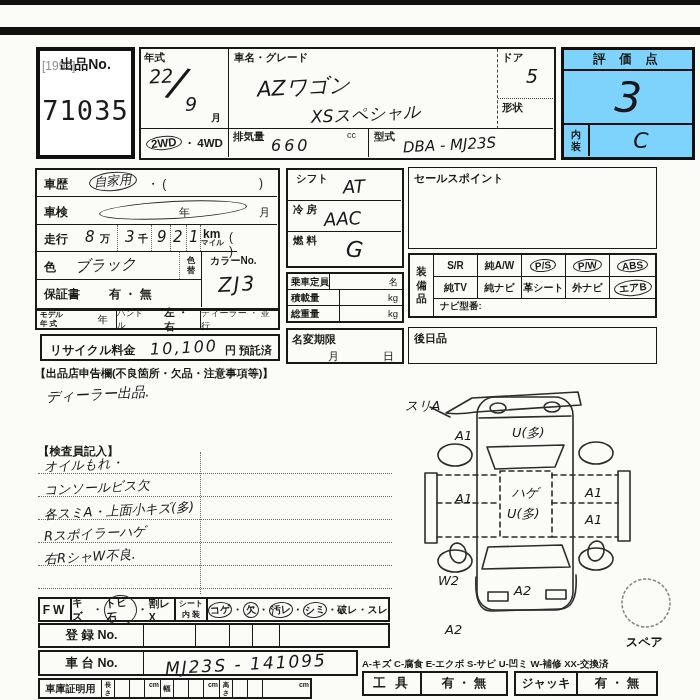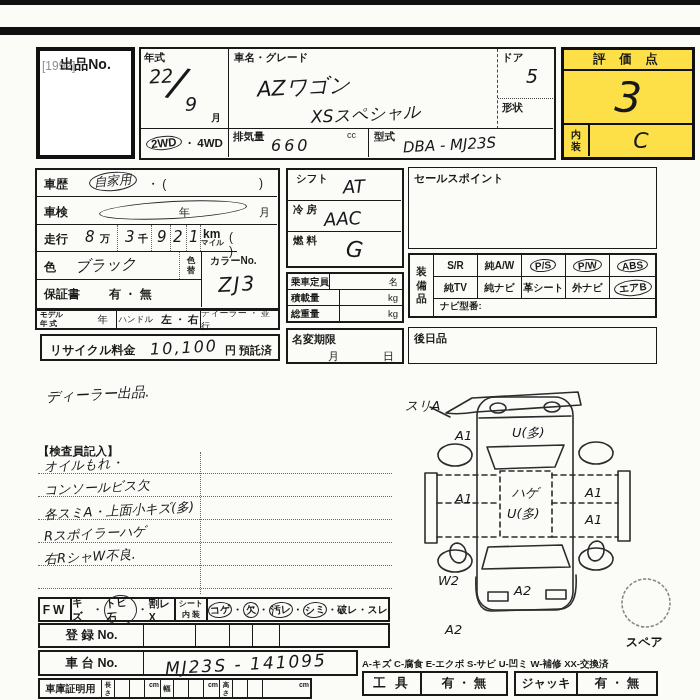--- a/index.html
+++ b/index.html
@@ -23,20 +23,21 @@
 <body>
 
 <div id="sheet">
 
   <div class="a" style="left:0;top:0;width:700px;height:5px;background:#101010"></div>
   <div class="a" style="left:0;top:27px;width:700px;height:8px;background:#101010"></div>
 
   <div class="a" style="left:36px;top:47px;width:99px;height:112px;border:4px solid #111;background:#fff">
     <div class="a" style="left:2px;top:8px;color:#8d8d8d;font-size:12px">[1992]</div>
     <div class="a lbl" style="left:0;top:5px;width:100%;text-align:center;font-size:14px">出品No.</div>
+    <div class="a" style="left:0;top:44px;width:100%;text-align:center;font-size:27px;font-family:'DejaVu Sans Mono',monospace;letter-spacing:1px">71035</div>
   </div>
 
   <div class="a" style="left:139px;top:47px;width:417px;height:113px;border:2.5px solid #191919">
     <div class="a" style="left:0;top:0;width:88px;height:80px;border-right:1.5px solid #191919;border-bottom:1.5px solid #191919">
       <span class="a lbl" style="left:3px;top:2px;font-size:10.5px">年式</span>
       <span class="a hw rot" style="left:8px;top:16px;font-size:19px">22</span>
       <span class="a hw" style="left:30px;top:10px;font-size:40px;transform:rotate(12deg)">/</span>
       <span class="a hw" style="left:44px;top:44px;font-size:19px">9</span>
       <span class="a lbl" style="left:70px;top:62px;font-size:10px">月</span>
     </div>
@@ -61,21 +62,21 @@
       <span class="a lbl" style="left:4px;top:1px;font-size:10.5px">排気量</span>
       <span class="a" style="left:118px;top:1px;font-size:9px">cc</span>
       <span class="a hw" style="left:42px;top:7px;font-size:16px;letter-spacing:3px">660</span>
     </div>
     <div class="a" style="left:228px;top:80px;width:184px;height:28px">
       <span class="a lbl" style="left:5px;top:1px;font-size:10.5px">型式</span>
       <span class="a hw rot" style="left:34px;top:7px;font-size:15px">DBA - MJ23S</span>
     </div>
   </div>
 
-  <div class="a" style="left:561px;top:47px;width:134px;height:113px;border:3.5px solid #111;background:#fde047">
+  <div class="a" style="left:561px;top:47px;width:134px;height:113px;border:3.5px solid #111;background:#7dd3fc">
     <div class="ctr lbl" style="height:21px;border-bottom:2px solid #111;font-size:12.5px;letter-spacing:5px">評 価 点</div>
     <div class="ctr" style="height:52px">
       <span class="hw" style="font-size:42px;transform:rotate(4deg)">3</span>
     </div>
     <div class="row" style="height:33px;border-top:2px solid #111">
       <div class="ctr lbl pre" style="width:26px;border-right:2px solid #111;font-size:10px;line-height:1.2;text-align:center">内
 装</div>
       <div class="ctr" style="flex:1">
         <span class="hw" style="font-size:22px">C</span>
       </div>
@@ -203,33 +204,34 @@
   <div class="a" style="left:408px;top:327px;width:249px;height:37px;border:1.8px solid #191919">
     <span class="a lbl" style="left:5px;top:3px;font-size:11px">後日品</span>
   </div>
 
   <div class="a row" style="left:35px;top:309px;width:245px;height:21px;border:2px solid #191919">
     <div class="row" style="width:80px;border-right:1.5px solid #191919;align-items:center">
       <span class="lbl pre" style="font-size:7.5px;line-height:1.15;padding-left:3px">モデル
 年 式</span>
       <span style="margin-left:auto;padding-right:8px;font-size:10.5px">年</span>
     </div>
-    <div class="ctr" style="width:84px;border-right:1.5px solid #191919;gap:8px">
+    <div class="ctr" style="width:84px;border-right:1.5px solid #191919;gap:14px">
       <span style="font-size:8.5px">ハンドル</span>
       <span class="lbl" style="font-size:10.5px">左 ・ 右</span>
     </div>
     <div class="ctr" style="flex:1;font-size:9px">ディーラー ・ 並行</div>
   </div>
 
   <div class="a" style="left:40px;top:334px;width:240px;height:27px;border:2.5px solid #191919">
     <span class="a lbl" style="left:8px;top:6px;font-size:12px">リサイクル料金</span>
     <span class="a hw rot" style="left:108px;top:2px;font-size:16px;letter-spacing:2px">10,100</span>
     <span class="a lbl" style="left:183px;top:7px;font-size:11px">円 預託済</span>
   </div>
 
+  <div class="a lbl" style="left:35px;top:366px;font-size:11px">【出品店申告欄(不良箇所・欠品・注意事項等)】</div>
   <div class="a hw rot" style="left:46px;top:386px;font-size:14px">ディーラー出品.</div>
 
   <div class="a lbl" style="left:38px;top:444px;font-size:11.5px">【検査員記入】</div>
   <div class="a dot-h" style="left:38px;top:473px;width:354px"></div>
   <div class="a dot-h" style="left:38px;top:496px;width:354px"></div>
   <div class="a dot-h" style="left:38px;top:519px;width:354px"></div>
   <div class="a dot-h" style="left:38px;top:542px;width:354px"></div>
   <div class="a dot-h" style="left:38px;top:565px;width:354px"></div>
   <div class="a dot-h" style="left:38px;top:588px;width:354px"></div>
   <div class="a dot-v" style="left:200px;top:452px;height:142px"></div>

